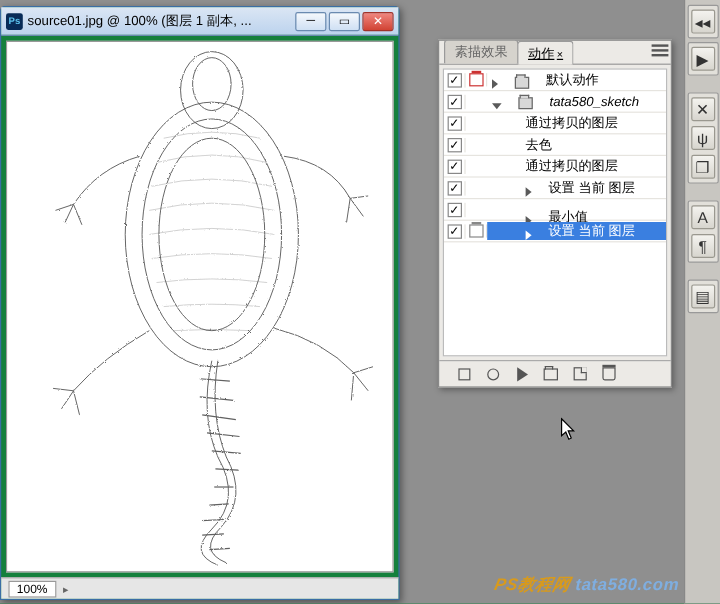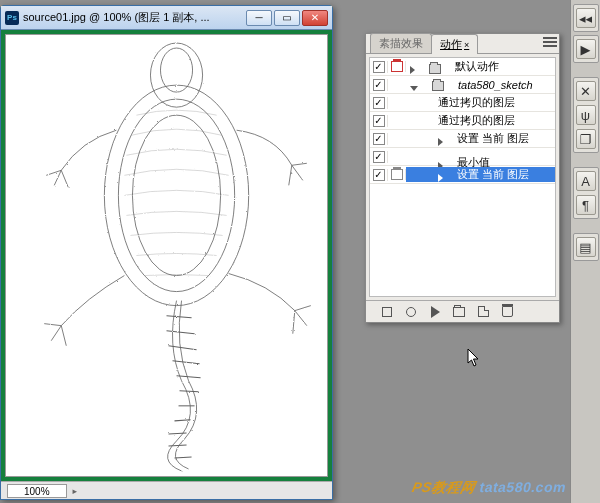--- a/index.html
+++ b/index.html
@@ -18,21 +18,21 @@
     padding: 0 4px; font-size: 11px; color: #000;
   }
   .ps-icon { width: 14px; height: 14px; background:#072b57; display:flex;align-items:center;justify-content:center;color:#5bc0eb;font-size:8px;font-weight:bold;border-radius:2px;}
   .title-text { flex: 1; white-space: nowrap; overflow: hidden; text-overflow: ellipsis; }
   .win-btns { display:flex; gap:2px; }
   .win-btn { width:26px; height:16px; border:1px solid #6a8ab0; border-radius:2px; background:linear-gradient(#f5f8fc,#cfe0f4); display:flex;align-items:center;justify-content:center; font-size:10px; cursor:pointer;}
   .win-close { background:linear-gradient(#f08780,#d14334); color:#fff; border-color:#a0322a;}
   .canvas-wrap { flex:1; background:#fff; margin:4px; border:1px solid #999; position:relative; overflow:hidden;}
   .lizard-svg { width:100%; height:100%; }
   .statusbar { height:18px; background:#e6e6e6; border-top:1px solid #aaa; display:flex; align-items:center; font-size:10px; padding:0 6px; gap:6px;}
-  .zoom-box { background:#fff; border:1px solid #999; padding:0 16px; height:14px; line-height:13px;}
+  .zoom-box { background:#fff; border:1px solid #999; padding:0 6px; height:14px; line-height:13px;}
   .status-arrow { color:#666; font-size:9px; }
 
   
   .panel {
     position:absolute; left:365px; top:33px; width:195px; height:290px;
     background:#eceae6; border:1px solid #888; box-shadow:2px 2px 5px rgba(0,0,0,.35);
     display:flex; flex-direction:column; font-size:11px;
   }
   .panel-tabs { height:20px; display:flex; align-items:flex-end; gap:0; border-bottom:1px solid #9a9a9a; padding-left:4px; position:relative;}
   .tab { padding:2px 8px; border:1px solid #9a9a9a; border-bottom:none; background:#d6d3cd; color:#666; border-radius:3px 3px 0 0; margin-right:-1px; cursor:pointer;}
@@ -199,20 +199,29 @@
         <div class="cell-main" style="padding-left: 32px;">
           <span>通过拷贝的图层</span>
         </div>
       </div>
       <div class="row">
         <div class="cell-chk">
           <div class="chk on"></div>
         </div>
         <div class="cell-dlg"></div>
         <div class="cell-main" style="padding-left: 32px;">
+          <span>去色</span>
+        </div>
+      </div>
+      <div class="row">
+        <div class="cell-chk">
+          <div class="chk on"></div>
+        </div>
+        <div class="cell-dlg"></div>
+        <div class="cell-main" style="padding-left: 32px;">
           <span>通过拷贝的图层</span>
         </div>
       </div>
       <div class="row">
         <div class="cell-chk">
           <div class="chk on"></div>
         </div>
         <div class="cell-dlg"></div>
         <div class="cell-main" style="padding-left: 32px;">
           <span class="tw right"></span>

